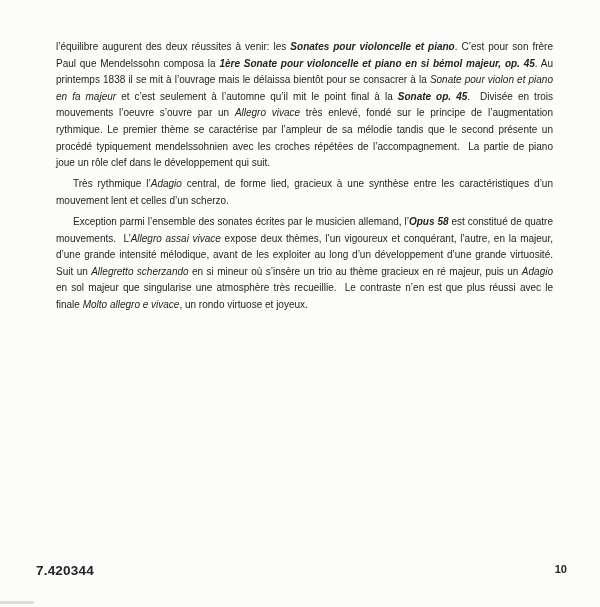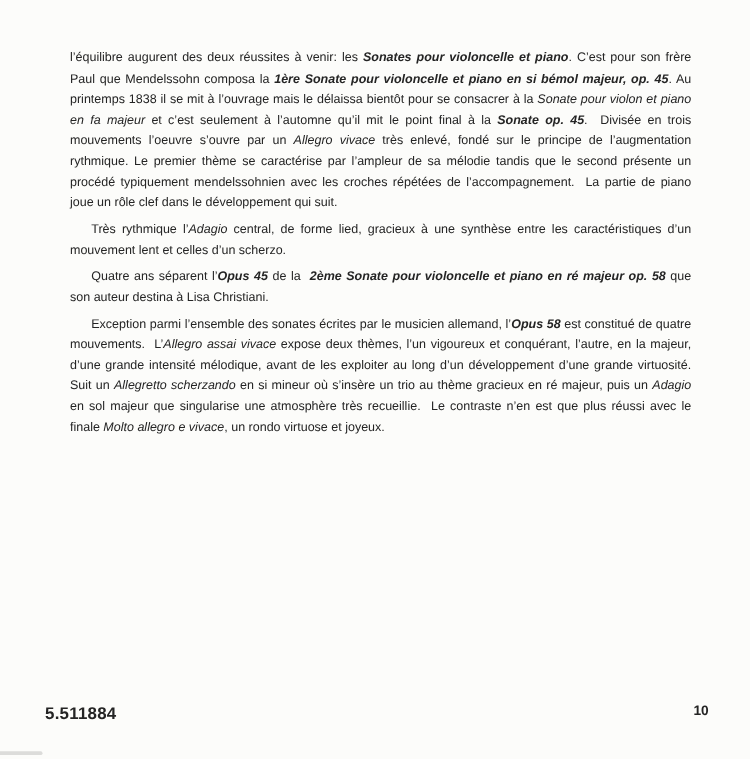--- a/index.html
+++ b/index.html
@@ -67,19 +67,18 @@
     border-radius: 0 2px 2px 0;
   }
 </style>
 </head>
 <body>
 
 <div class="page">
   <main class="body-text">
       <p class="para"><span>l’équilibre augurent des deux réussites à venir: les </span><span class="bi">Sonates pour violoncelle et piano</span><span>. C’est pour son frère Paul que Mendelssohn composa la </span><span class="bi">1ère Sonate pour violoncelle et piano en si bémol majeur, op. 45</span><span>. Au printemps 1838 il se mit à l’ouvrage mais le délaissa bientôt pour se consacrer à la </span><span class="i">Sonate pour violon et piano en fa majeur</span><span> et c’est seulement à l’automne qu’il mit le point final à la </span><span class="bi">Sonate op. 45</span><span>.  Divisée en trois mouvements l’oeuvre s’ouvre par un </span><span class="i">Allegro vivace</span><span> très enlevé, fondé sur le principe de l’augmentation rythmique. Le premier thème se caractérise par l’ampleur de sa mélodie tandis que le second présente un procédé typiquement mendelssohnien avec les croches répétées de l’accompagnement.  La partie de piano joue un rôle clef dans le développement qui suit.</span></p>
       <p class="para indent"><span>Très rythmique l’</span><span class="i">Adagio</span><span> central, de forme lied, gracieux à une synthèse entre les caractéristiques d’un mouvement lent et celles d’un scherzo.</span></p>
-      <p class="para indent"><span>Quatre ans séparent l’</span><span class="bi">Opus 45</span><span> de la  </span><span class="bi">2ème Sonate pour violoncelle et piano en ré majeur op. 58</span><span> que son auteur destina à Lisa Christiani.</span></p>
       <p class="para indent"><span>Exception parmi l’ensemble des sonates écrites par le musicien allemand, l’</span><span class="bi">Opus 58</span><span> est constitué de quatre mouvements.  L’</span><span class="i">Allegro assai vivace</span><span> expose deux thèmes, l’un vigoureux et conquérant, l’autre, en la majeur, d’une grande intensité mélodique, avant de les exploiter au long d’un développement d’une grande virtuosité.  Suit un </span><span class="i">Allegretto scherzando</span><span> en si mineur où s’insère un trio au thème gracieux en ré majeur, puis un </span><span class="i">Adagio</span><span> en sol majeur que singularise une atmosphère très recueillie.  Le contraste n’en est que plus réussi avec le finale </span><span class="i">Molto allegro e vivace</span><span>, un rondo virtuose et joyeux.</span></p>
     </main>
-  <span class="footer-catalog">5.511884</span>
+  <span class="footer-catalog">7.420344</span>
   <span class="footer-page">10</span>
   <div class="scan-artifact"></div>
 </div>
 
 </body></html>

